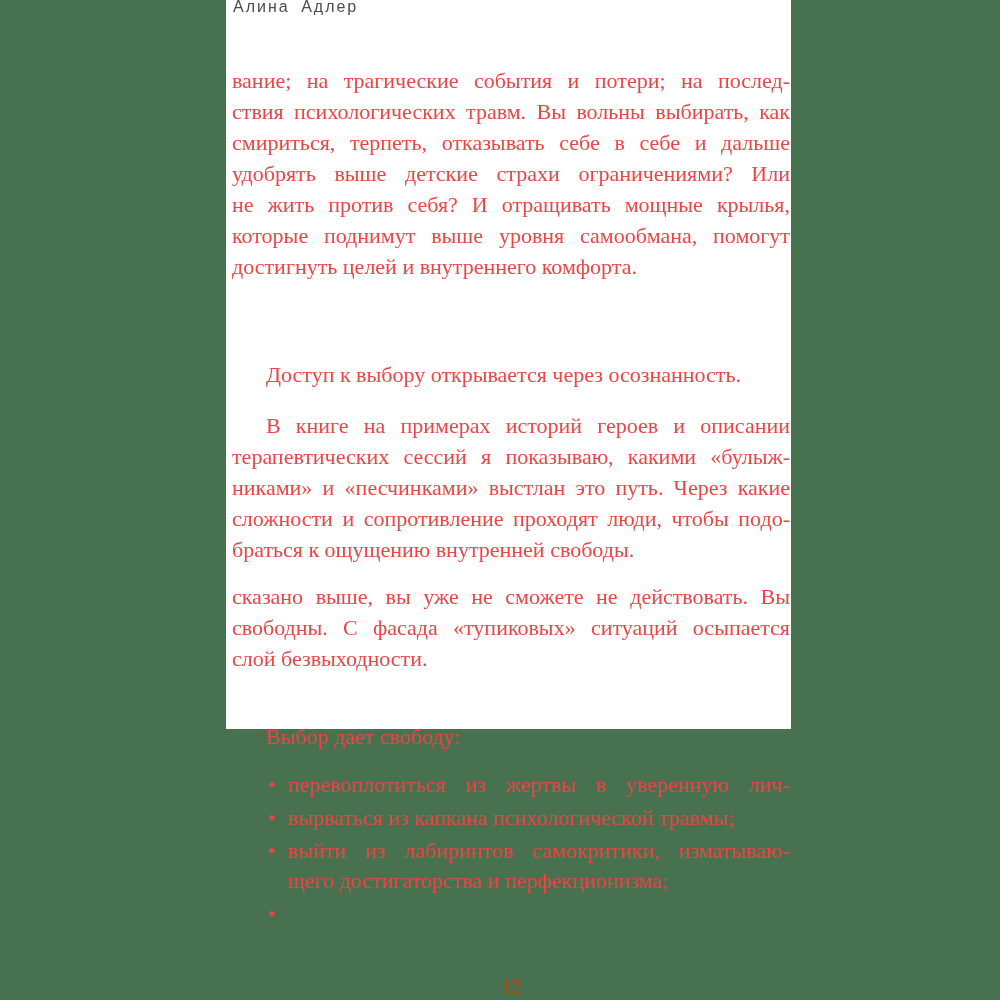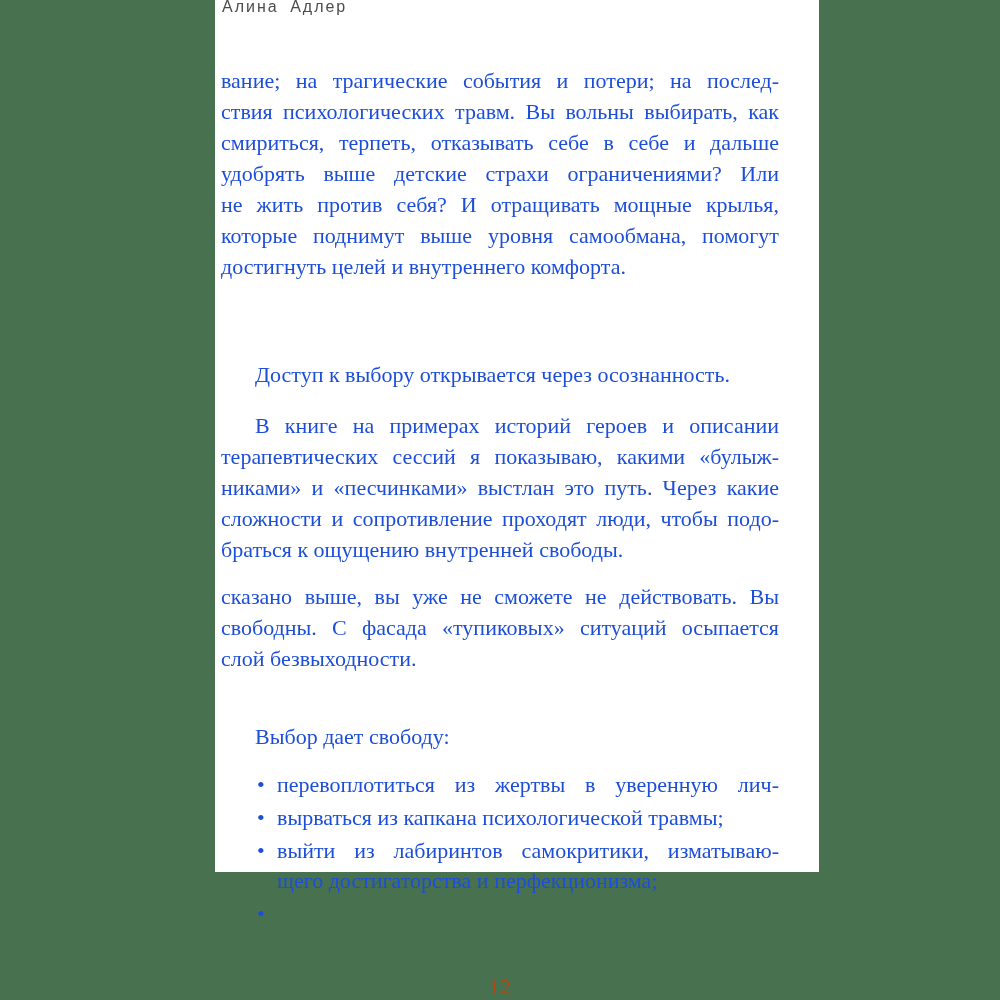--- a/index.html
+++ b/index.html
@@ -5,26 +5,25 @@
   html, body { margin: 0; padding: 0; }
   .canvas {
     position: relative;
     width: 1000px;
     height: 1000px;
     background: #48724F;
     overflow: hidden;
   }
   .page {
     position: absolute;
-    left: 215px;
+    left: 226px;
     top: 0;
     width: 565px;
-    height: 872px;
+    height: 729px;
     background: #ffffff;
-    padding-left: 39px;
   }
   .running-header {
     position: absolute;
     left: 7px;
     top: -2px;
     font-family: "Liberation Sans", "DejaVu Sans", sans-serif;
     font-size: 16px;
     line-height: 18px;
     font-weight: 400;
     color: #4c4c4c;
@@ -32,21 +31,21 @@
     word-spacing: 5px;
     white-space: nowrap;
   }
   .block {
     position: absolute;
     left: 6px;
     width: 558px;
     font-family: "Liberation Serif", "DejaVu Serif", serif;
     font-size: 22px;
     line-height: 31px;
-    color: #1d4ed8;
+    color: #ef4444;
   }
   .tline {
     text-align: justify;
     text-align-last: justify;
     -moz-text-align-last: justify;
     white-space: nowrap;
     overflow: hidden;
   }
   .tline.last {
     text-align-last: left;

